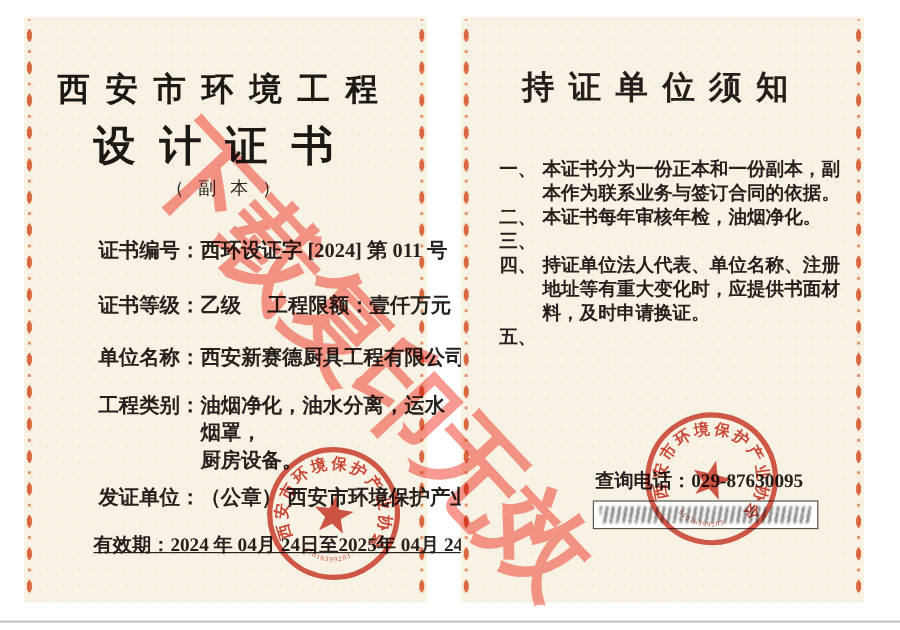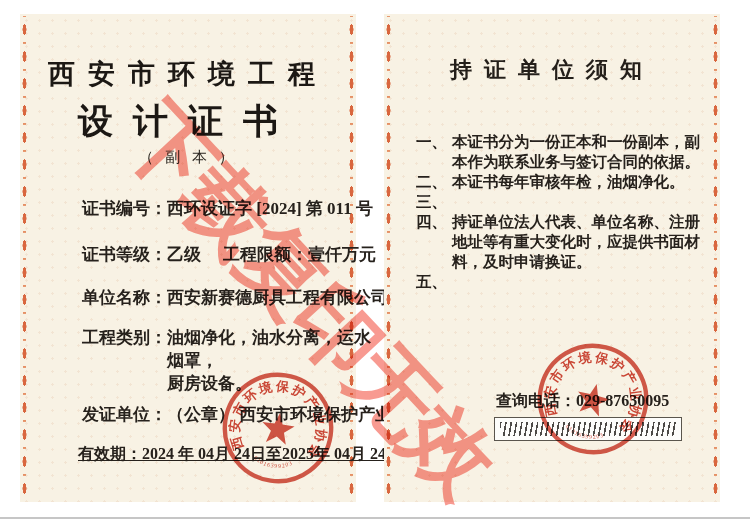--- a/index.html
+++ b/index.html
@@ -48,21 +48,21 @@
   .abs{position:absolute;}
   .ctr{left:0;right:0;text-align:center;}
   .t1{top:42px;font-size:27px;font-weight:bold;letter-spacing:13px;color:#1c1814;}
   .t2{top:84px;font-size:35px;font-weight:bold;letter-spacing:20px;color:#1c1814;}
   .sub{top:134px;font-size:15px;letter-spacing:4px;color:#2a251f;}
   .fld{font-size:17px;font-weight:bold;white-space:nowrap;color:#26211c;margin-left:28px;}
   .fld .gap{display:inline-block;width:22px;}
   .cat{display:flex;white-space:normal;}
   .cat .lab{flex:none;}
   .validity{font-size:16px;}
-  .rtitle{top:41px;font-size:22px;font-weight:600;letter-spacing:12px;color:#241f1a;}
+  .rtitle{top:41px;font-size:27px;font-weight:600;letter-spacing:12px;color:#241f1a;}
   .notices{left:32px;top:118px;width:284px;font-size:15.5px;line-height:20px;font-weight:600;color:#26211c;}
   .notice{display:flex;margin:0;}
   .notice .num{flex:none;width:36px;}
   .notice .txt{flex:1;text-align:justify;}
   .phone{left:112px;top:377px;font-size:16px;font-weight:bold;}
   .blurbox{
     left:110px;top:403px;width:188px;height:24px;
     background:#fdfdfb;border:1px solid #5a554d;box-sizing:border-box;
     overflow:hidden;
   }

